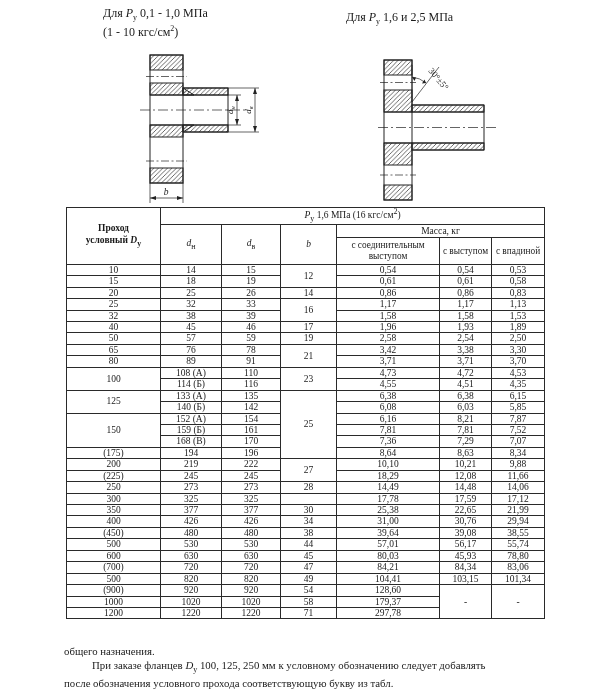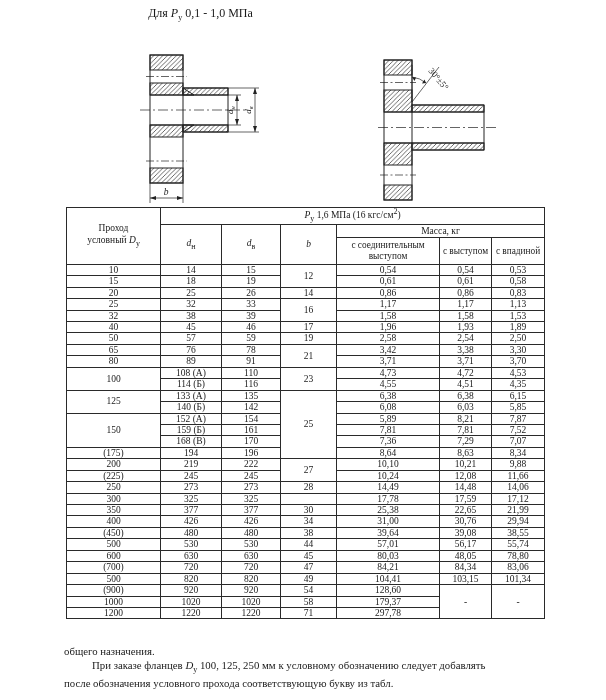--- a/index.html
+++ b/index.html
@@ -1,50 +1,52 @@
 <!DOCTYPE html>
 <html><head>
 <meta charset="utf-8">
 <style>
   * { margin:0; padding:0; box-sizing:border-box; }
   html,body { width:606px; height:700px; background:#fff; overflow:hidden; }
   body { position:relative; font-family:"Liberation Serif", serif; color:#1a1a1a; }
 
-  .caption { position:absolute; text-align:center; font-size:12px; line-height:1.3; }
+  .caption { position:absolute; text-align:left; font-size:12px; line-height:1.3; }
   .caption-left { left:103px; top:6px; width:195px; }
   .caption-right { left:346px; top:10px; width:175px; }
   .sym { font-style:italic; }
   sub { font-size:8px; }
   .supn { font-size:8px; vertical-align:super; }
 
   .drawing { position:absolute; }
   .drawing-left { left:128px; top:50px; }
   .drawing-right { left:372px; top:55px; }
 
   .tablewrap { position:absolute; left:66px; top:207px; width:478px; }
   table { border-collapse:collapse; width:100%; font-size:9.5px; table-layout:fixed; }
   th, td { border:1px solid #2a2a2a; text-align:center; vertical-align:middle;
            font-weight:normal; padding:0 1px; line-height:1.1; }
   thead tr.r1 th { height:13px; }
   thead tr.r2 th { height:13px; }
   thead tr.r3 th { height:27px; font-size:9.3px; line-height:1.15; }
   tbody td { height:11px; }
-  .dyhead { font-size:9.5px; line-height:1.25; }
+  .dyhead { font-size:9.5px; line-height:1.25;font-weight:bold; }
 
   .notes { position:absolute; left:64px; top:644px; width:482px; font-size:10.8px; line-height:1.3; }
   .notes .ind { text-indent:28px; }
 </style>
 </head>
 <body>
 
 <div class="caption caption-left">
   <div><span>Для </span><span class="sym">Р</span><sub>у</sub><span> 0,1 - 1,0 МПа</span></div>
+  <div><span>(1 - 10 кгс/см</span><span class="supn">2</span><span>)</span></div>
 </div>
 
 <div class="caption caption-right">
+  <div><span>Для </span><span class="sym">Р</span><sub>у</sub><span> 1,6 и 2,5 МПа</span></div>
 </div>
 
 <svg class="drawing drawing-left" width="180" height="158" viewBox="0 0 180 158">
   <defs>
     <pattern id="hatchL" patternUnits="userSpaceOnUse" width="4.5" height="4.5">
       <path d="M0,4.5 L4.5,0" stroke="#444" stroke-width="0.8"></path>
     </pattern>
   </defs>
   <g stroke="#222" stroke-width="1" fill="none">
 
@@ -267,21 +269,21 @@
           <td>140 (Б)</td>
           <td>142</td>
           <td>6,08</td>
           <td>6,03</td>
           <td>5,85</td>
         </tr>
         <tr>
           <td rowspan="3">150</td>
           <td>152 (А)</td>
           <td>154</td>
-          <td>5,89</td>
+          <td>6,16</td>
           <td>8,21</td>
           <td>7,87</td>
         </tr>
         <tr>
           <td>159 (Б)</td>
           <td>161</td>
           <td>7,81</td>
           <td>7,81</td>
           <td>7,52</td>
         </tr>
@@ -306,21 +308,21 @@
           <td>222</td>
           <td rowspan="2">27</td>
           <td>10,10</td>
           <td>10,21</td>
           <td>9,88</td>
         </tr>
         <tr>
           <td>(225)</td>
           <td>245</td>
           <td>245</td>
-          <td>10,24</td>
+          <td>18,29</td>
           <td>12,08</td>
           <td>11,66</td>
         </tr>
         <tr>
           <td>250</td>
           <td>273</td>
           <td>273</td>
           <td>28</td>
           <td>14,49</td>
           <td>14,48</td>
@@ -370,21 +372,21 @@
           <td>57,01</td>
           <td>56,17</td>
           <td>55,74</td>
         </tr>
         <tr>
           <td>600</td>
           <td>630</td>
           <td>630</td>
           <td>45</td>
           <td>80,03</td>
-          <td>48,05</td>
+          <td>45,93</td>
           <td>78,80</td>
         </tr>
         <tr>
           <td>(700)</td>
           <td>720</td>
           <td>720</td>
           <td>47</td>
           <td>84,21</td>
           <td>84,34</td>
           <td>83,06</td>

